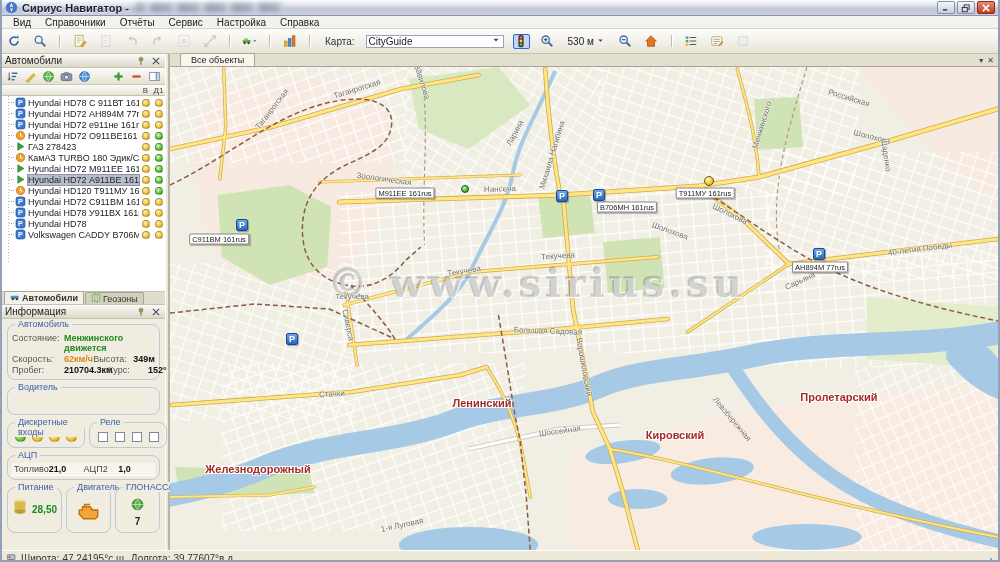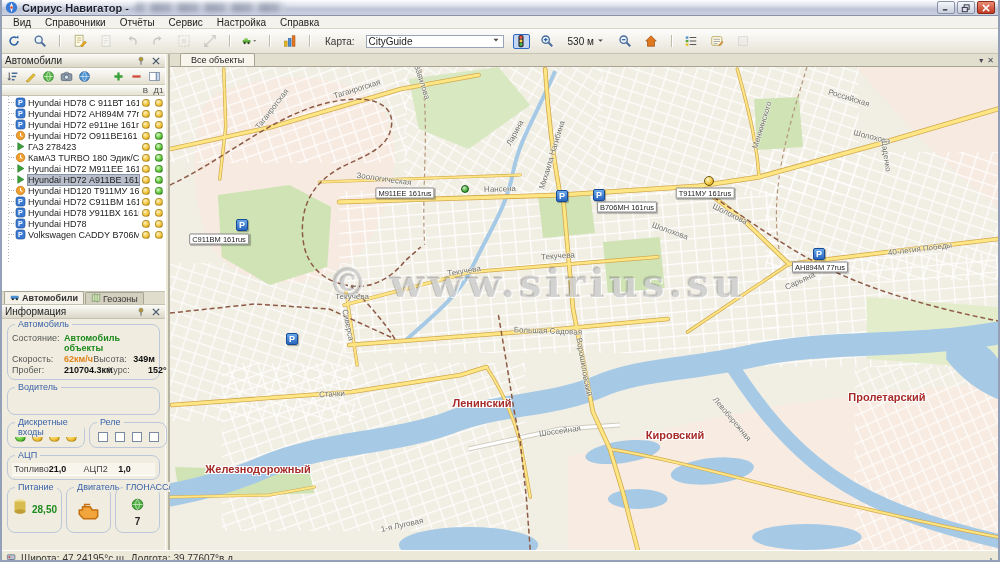--- a/index.html
+++ b/index.html
@@ -568,21 +568,21 @@
                   <path d="M3 3l10 10M13 3L3 13" stroke="#456" stroke-width="2"></path>
                 </svg>
               </button>
           </span>
         </div>
         <div class="info-body">
           <div class="grp">
             <span class="grp-title">Автомобиль</span>
             <div class="kv">
                 <span class="k">Состояние:</span>
-                <span class="green">Автомобиль объекты</span>
+                <span class="green">Менжинского движется</span>
               </div>
             <div class="kv">
               <span class="k">Скорость:</span>
                 <span class="orange" style="width:44px">62км/ч</span>
               <span class="k" style="width:40px">Высота:</span>
                 <b>349м</b>
             </div>
             <div class="kv">
               <span class="k">Пробег:</span>
                 <b style="width:44px">210704.3км</b>
@@ -795,21 +795,21 @@
           <span class="street-label" style="left: 388px; top: 189px; transform: translate(-50%, -50%) rotate(-4deg);">Текучева</span>
           <span class="street-label" style="left: 378px; top: 264px; transform: translate(-50%, -50%) rotate(2deg);">Большая Садовая</span>
           <span class="street-label" style="left: 178px; top: 258px; transform: translate(-50%, -50%) rotate(78deg);">Сиверса</span>
           <span class="street-label" style="left: 414px; top: 300px; transform: translate(-50%, -50%) rotate(80deg);">Ворошиловский</span>
           <span class="street-label" style="left: 162px; top: 327px; transform: translate(-50%, -50%) rotate(-3deg);">Стачки</span>
           <span class="street-label" style="left: 390px; top: 364px; transform: translate(-50%, -50%) rotate(-8deg);">Шоссейная</span>
           <span class="street-label" style="left: 562px; top: 352px; transform: translate(-50%, -50%) rotate(50deg);">Левобережная</span>
           <span class="street-label" style="left: 232px; top: 458px; transform: translate(-50%, -50%) rotate(-12deg);">1-я Луговая</span>
           <span class="district-label" style="left: 312px; top: 328px;">Ленинский</span>
           <span class="district-label" style="left: 505px; top: 360px;">Кировский</span>
-          <span class="district-label" style="left: 717px; top: 322px;">Пролетарский</span>
+          <span class="district-label" style="left: 669px; top: 322px;">Пролетарский</span>
           <span class="district-label" style="left: 88px; top: 394px;">Железнодорожный</span>
           <div class="marker-parking" style="left: 72px; top: 158px;">P</div>
           <div class="marker-parking" style="left: 429px; top: 128px;">P</div>
           <div class="marker-parking" style="left: 649px; top: 187px;">P</div>
           <div class="marker-parking" style="left: 122px; top: 272px;">P</div>
           <div class="marker-parking" style="left: 392px; top: 129px;">P</div>
           <div class="marker-vy" style="left: 539px; top: 114px;"></div>
           <div class="marker-vg" style="left: 295px; top: 122px;"></div>
           <span class="plate" style="left: 235px; top: 126px;">М911ЕЕ 161rus</span>
           <span class="plate" style="left: 457px; top: 140px;">В706МН 161rus</span>

